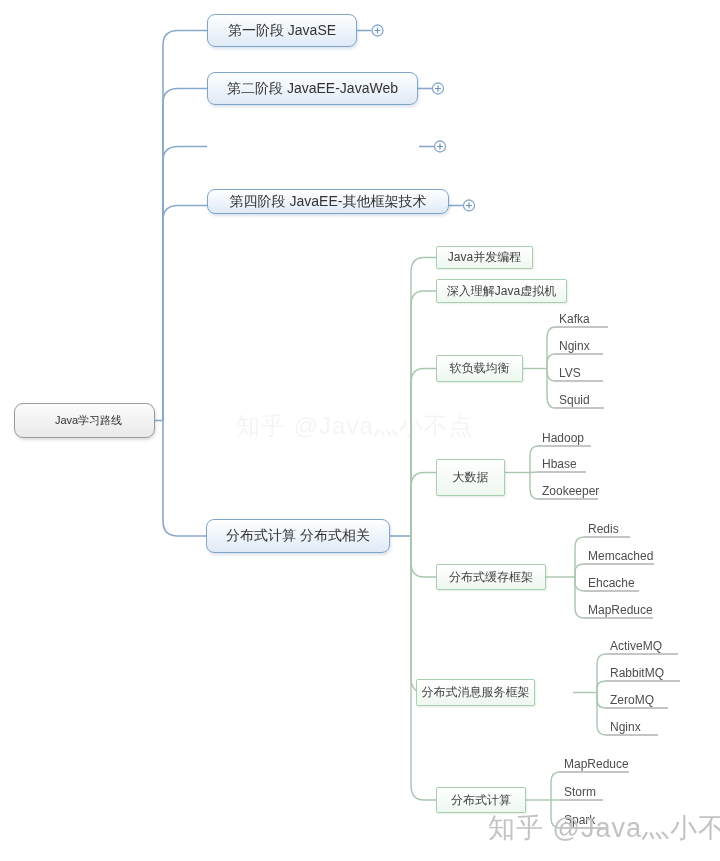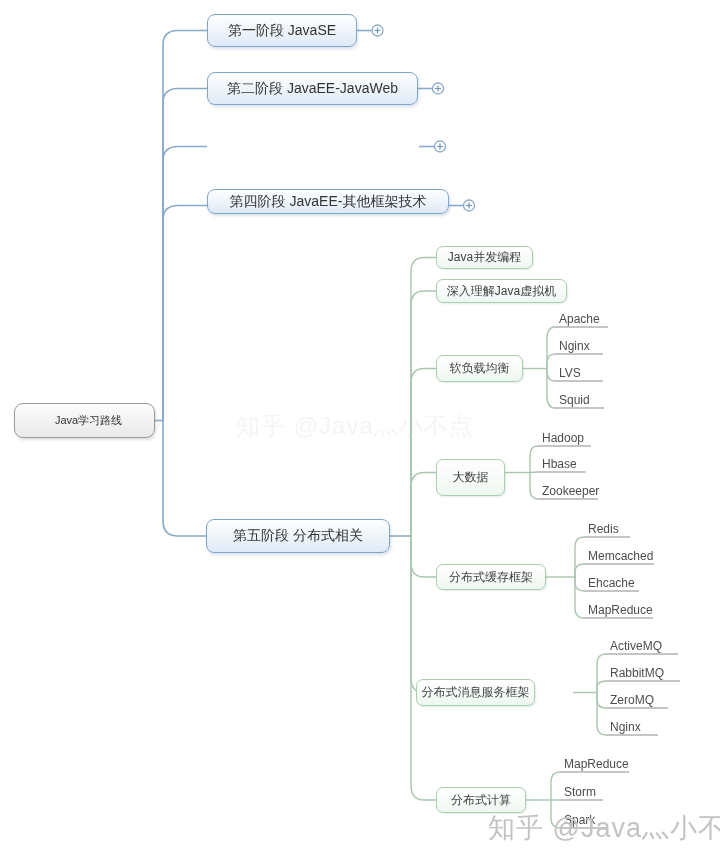--- a/index.html
+++ b/index.html
@@ -9,21 +9,21 @@
   .node{position:absolute;display:flex;align-items:center;justify-content:center;
         white-space:nowrap;box-sizing:border-box;cursor:default;}
   .root-node{border:1.6px solid #9a9a9a;border-radius:9px;
         background:linear-gradient(#fcfcfc,#e9e9e9);
         box-shadow:1px 2px 3px rgba(120,120,120,.25);
         font-size:11px;color:#333;padding-left:8px;}
   .stage-node{border:1.6px solid #7fa5c9;border-radius:8px;
         background:linear-gradient(#feffff,#dfeaf6);
         box-shadow:1px 2px 3px rgba(110,140,180,.25);
         font-size:14px;color:#333;}
-  .green-node{border:1.4px solid #a8cfae;border-radius:7px;
+  .green-node{border:1.4px solid #a8cfae;border-radius:2px;
         background:linear-gradient(#ffffff,#eef7f0);
         box-shadow:1px 1px 2px rgba(130,170,140,.22);
         font-size:12px;color:#424242;}
   .leaf{position:absolute;font-size:12px;color:#4d4d4d;white-space:nowrap;cursor:default;}
   .wm-bottom{position:absolute;left:488px;top:810px;font-size:27px;color:#c3c3c3;
         letter-spacing:1px;white-space:nowrap;}
   .wm-center{position:absolute;left:236px;top:410px;font-size:24px;color:#bdbdbd;
         opacity:.16;letter-spacing:1px;white-space:nowrap;}
 </style>
 </head>
@@ -132,21 +132,21 @@
   <div class="node stage-node" style="left:207px;top:14px;width:150px;height:33px">
     <span>第一阶段 JavaSE</span>
   </div>
   <div class="node stage-node" style="left:207px;top:72px;width:211px;height:33px">
     <span>第二阶段 JavaEE-JavaWeb</span>
   </div>
   <div class="node stage-node" style="left:207px;top:189px;width:242px;height:25px">
     <span>第四阶段 JavaEE-其他框架技术</span>
   </div>
   <div class="node stage-node" style="left:206px;top:519px;width:184px;height:34px">
-    <span>第五阶段 分布式相关</span>
+    <span>分布式计算 分布式相关</span>
   </div>
 
   <div class="node green-node" style="left:436px;top:246px;width:97px;height:23px">
     <span>Java并发编程</span>
   </div>
   <div class="node green-node" style="left:436px;top:279px;width:131px;height:24px">
     <span>深入理解Java虚拟机</span>
   </div>
   <div class="node green-node" style="left:436px;top:355px;width:87px;height:27px">
     <span>软负载均衡</span>
@@ -157,21 +157,21 @@
   <div class="node green-node" style="left:436px;top:564px;width:110px;height:26px">
     <span>分布式缓存框架</span>
   </div>
   <div class="node green-node" style="left:416px;top:679px;width:119px;height:27px">
     <span>分布式消息服务框架</span>
   </div>
   <div class="node green-node" style="left:436px;top:787px;width:90px;height:26px">
     <span>分布式计算</span>
   </div>
 
-  <span class="leaf" style="left:559px;top:312px">Apache</span>
+  <span class="leaf" style="left:559px;top:312px">Kafka</span>
   <span class="leaf" style="left:559px;top:339px">Nginx</span>
   <span class="leaf" style="left:559px;top:366px">LVS</span>
   <span class="leaf" style="left:559px;top:393px">Squid</span>
 
   <span class="leaf" style="left:542px;top:431px">Hadoop</span>
   <span class="leaf" style="left:542px;top:457px">Hbase</span>
   <span class="leaf" style="left:542px;top:484px">Zookeeper</span>
 
   <span class="leaf" style="left:588px;top:522px">Redis</span>
   <span class="leaf" style="left:588px;top:549px">Memcached</span>

